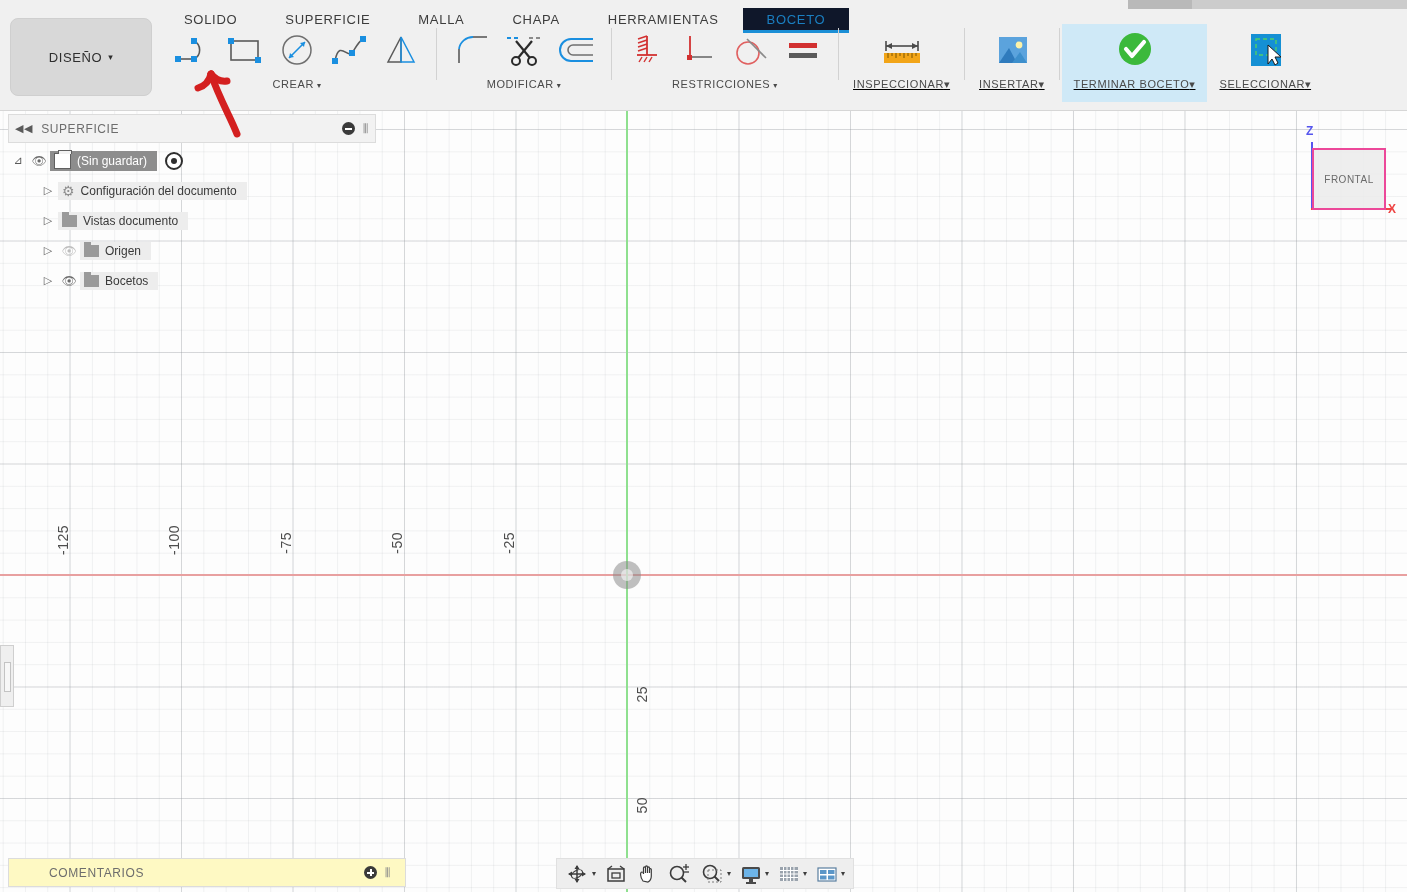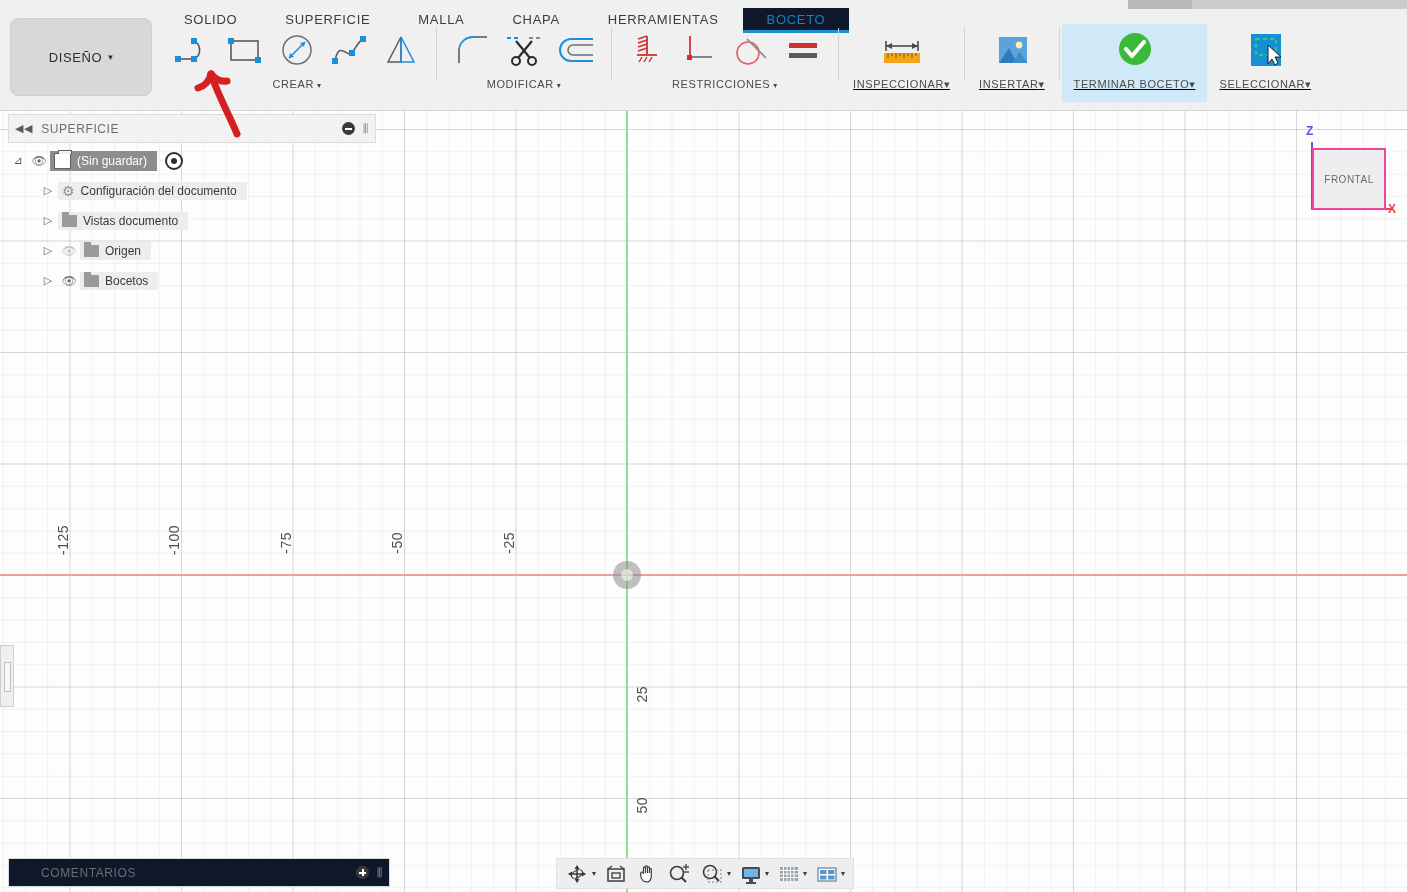--- a/index.html
+++ b/index.html
@@ -291,25 +291,25 @@
   #left-strip::after {
     content:""; position:absolute; left:3px; top:16px; width:5px; height:28px;
     border:1px solid #c3c3c3; background:#f7f7f7;
   }
 
   
   #comments {
     position: absolute;
     left: 8px; top: 858px;
     width: 368px; height: 27px;
-    background: #0f172a;
+    background: #fef9c3;
     border: 1px solid #dcdcdc;
     display: flex;
     align-items: center;
-    padding: 0 6px;
+    padding: 0 14px;
     font-size: 12px;
     color: #6d6d6d;
     letter-spacing: .6px;
   }
   #comments .title { flex: 1; margin-left: 26px; }
   #comments .plus {
     width: 13px; height: 13px; border-radius: 50%;
     background: #3a3a3a; position: relative; cursor: pointer;
   }
   #comments .plus::after { content:""; position:absolute; left:3px; top:6px; width:7px; height:2px; background:#fff; }

